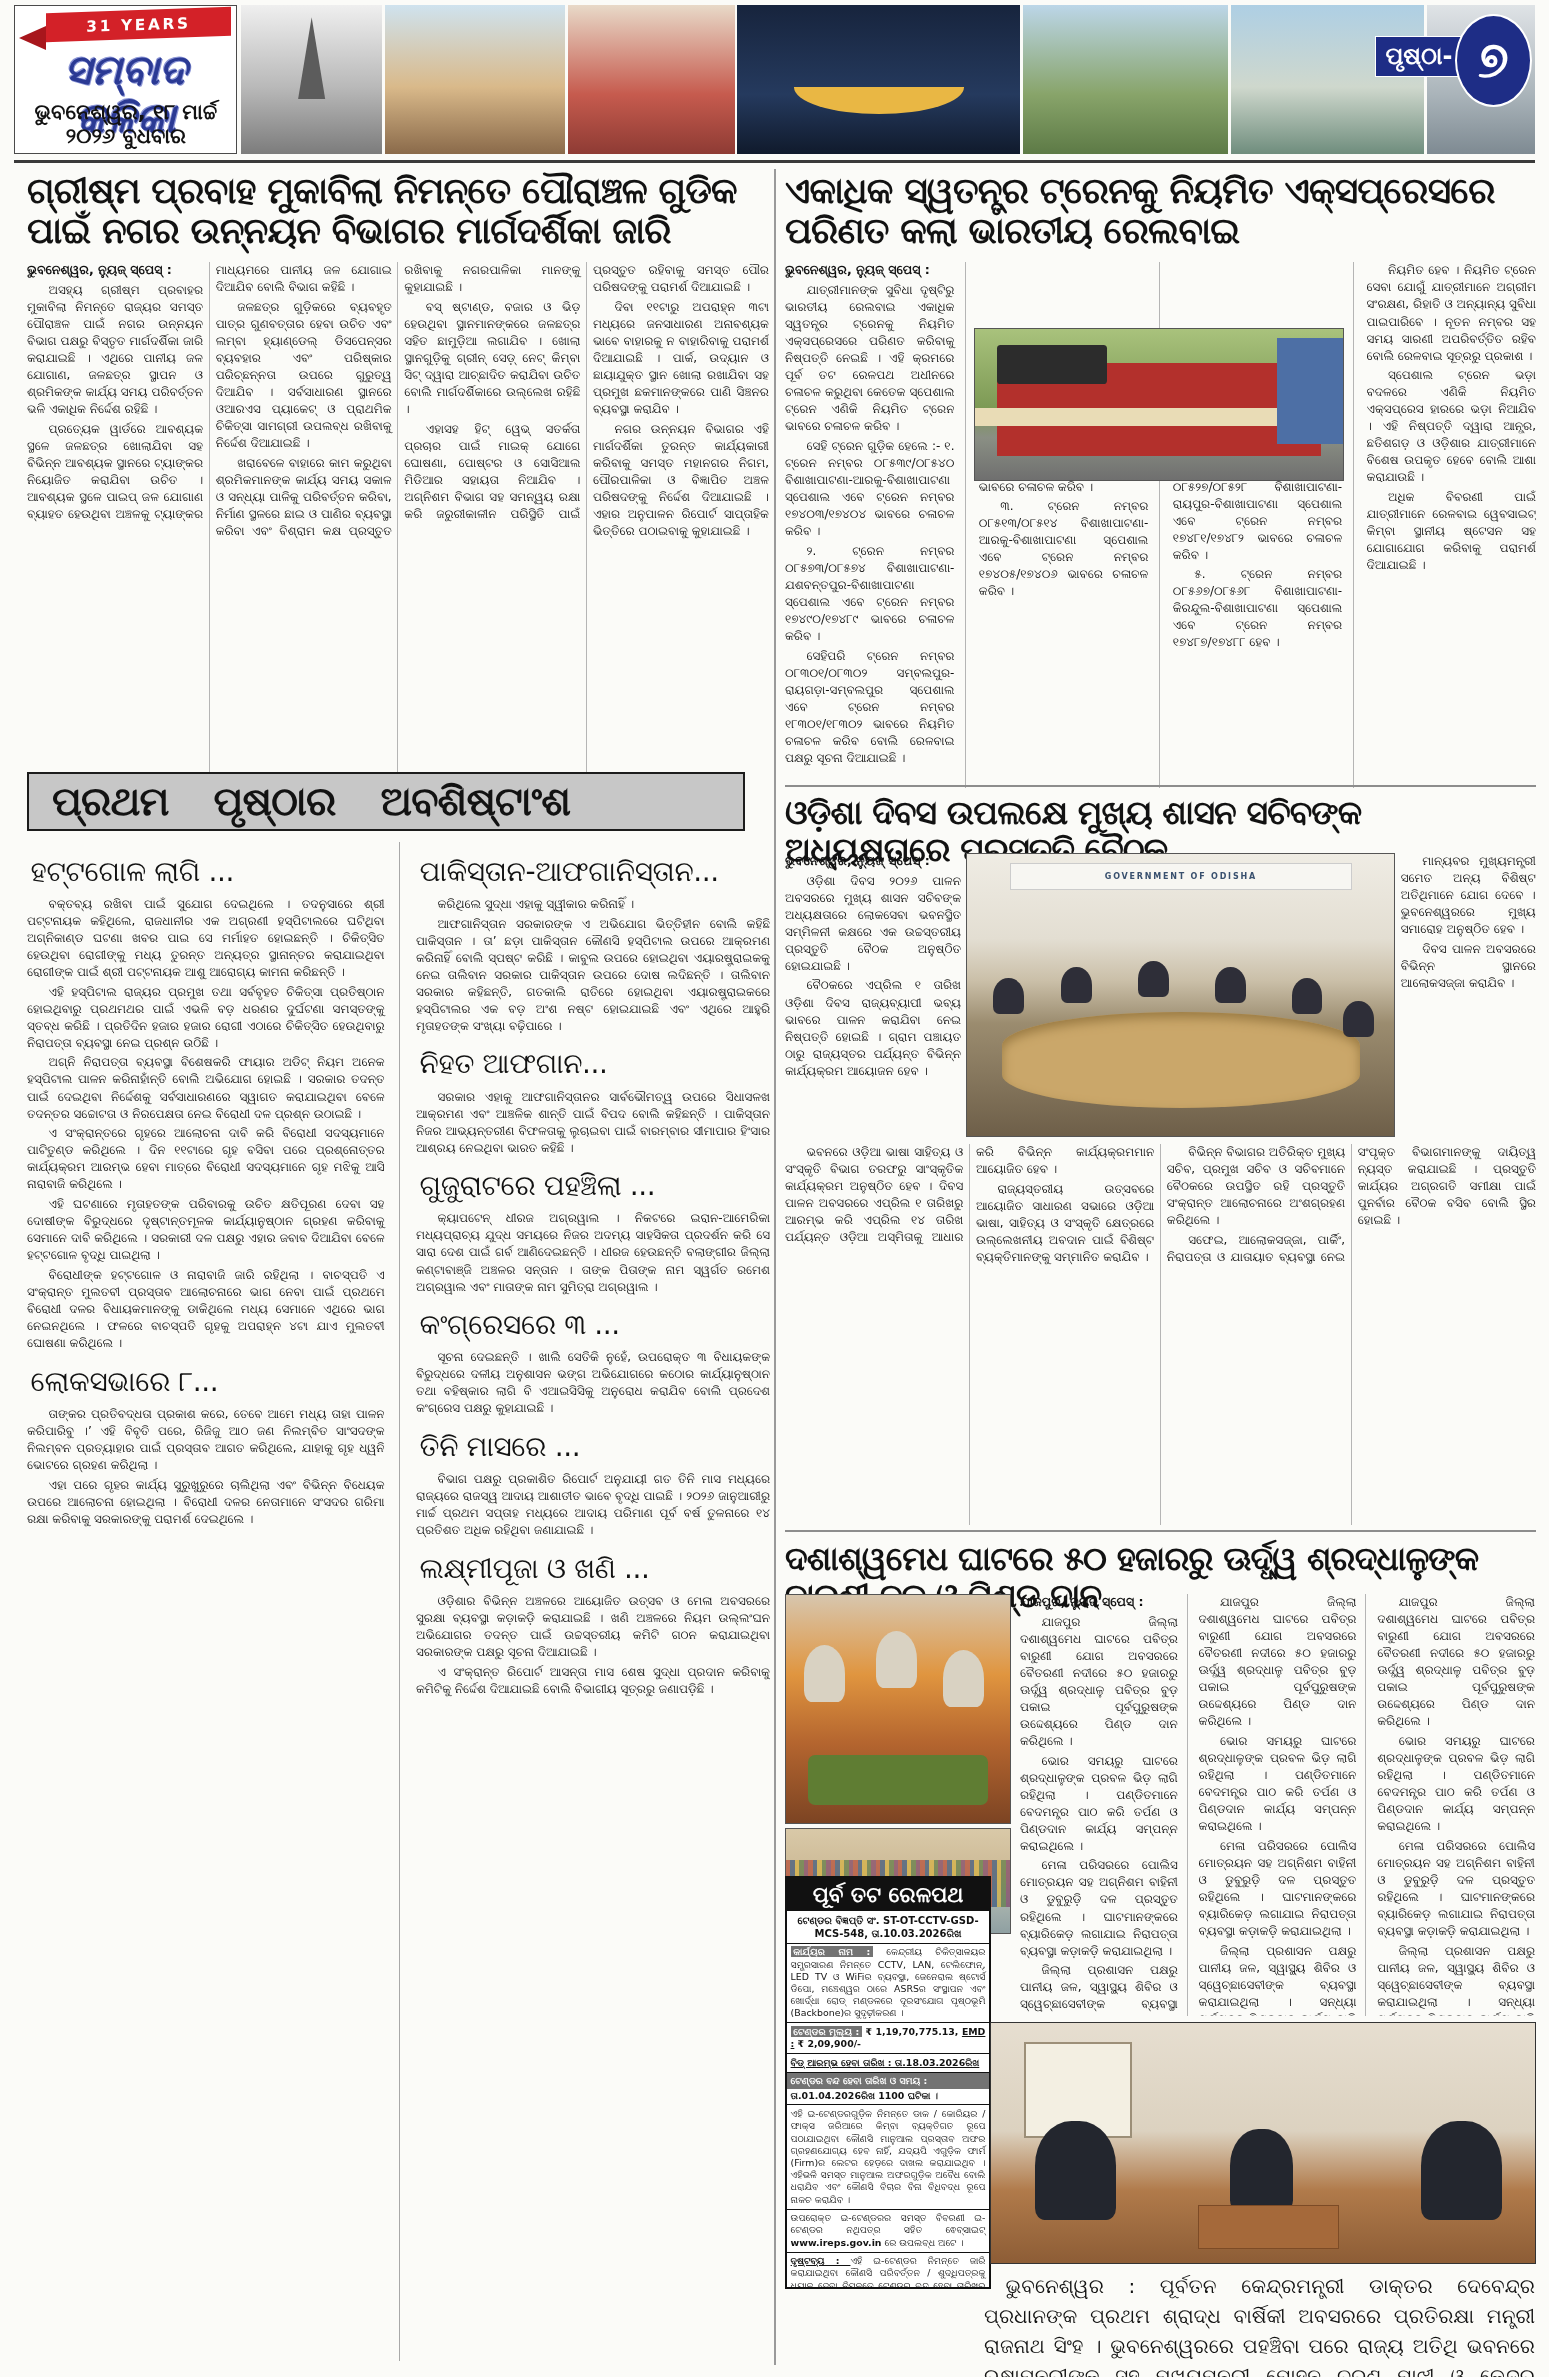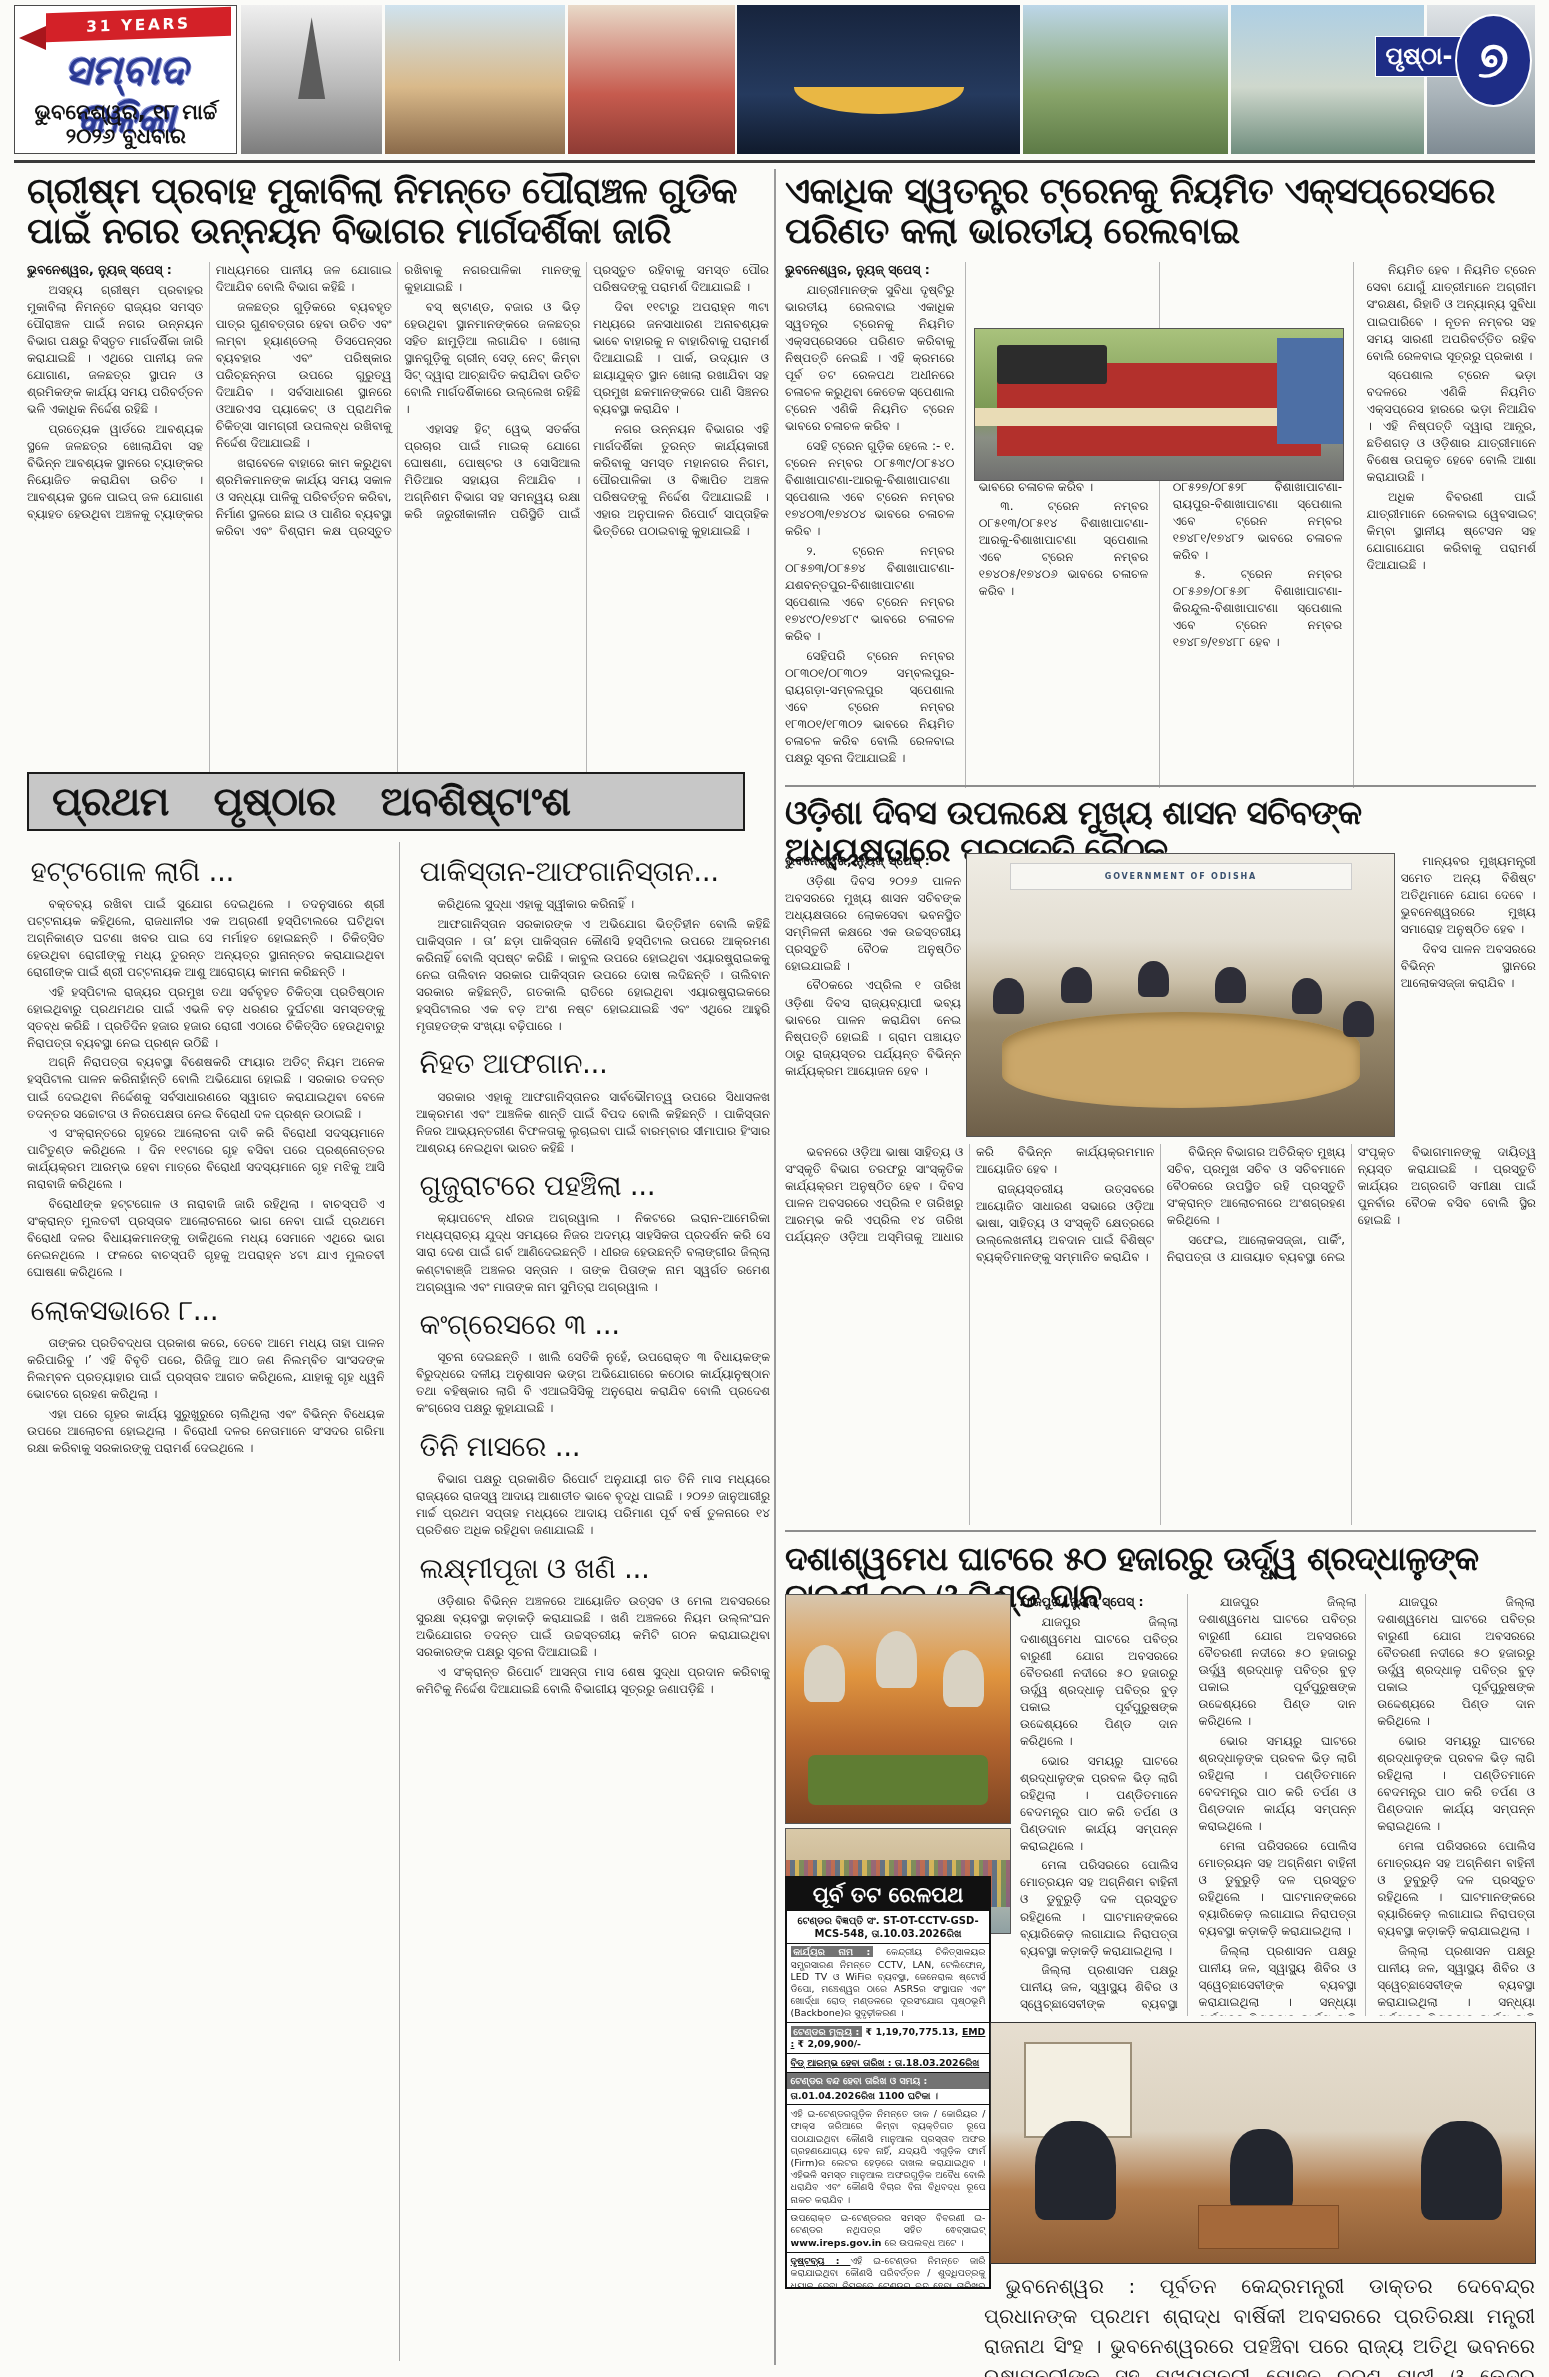--- a/index.html
+++ b/index.html
@@ -221,20 +221,21 @@
 
   <div class="abs banner">ପ୍ରଥମ ପୃଷ୍ଠାର ଅବଶିଷ୍ଟାଂଶ</div>
 
   <div class="abs lower-left">
     <div class="llcol first">
         <h3 class="subhead">ହଟ୍ଟଗୋଳ ଲାଗି ...</h3>
         <p class="para">ବକ୍ତବ୍ୟ ରଖିବା ପାଇଁ ସୁଯୋଗ ଦେଇଥିଲେ । ତଦନୁସାରେ ଶ୍ରୀ ପଟ୍ଟନାୟକ କହିଥିଲେ, ରାଜଧାନୀର ଏକ ଅଗ୍ରଣୀ ହସ୍ପିଟାଲରେ ଘଟିଥିବା ଅଗ୍ନିକାଣ୍ଡ ଘଟଣା ଖବର ପାଇ ସେ ମର୍ମାହତ ହୋଇଛନ୍ତି । ଚିକିତ୍ସିତ ହେଉଥିବା ରୋଗୀଙ୍କୁ ମଧ୍ୟ ତୁରନ୍ତ ଅନ୍ୟତ୍ର ସ୍ଥାନାନ୍ତର କରାଯାଇଥିବା ରୋଗୀଙ୍କ ପାଇଁ ଶ୍ରୀ ପଟ୍ଟନାୟକ ଆଶୁ ଆରୋଗ୍ୟ କାମନା କରିଛନ୍ତି ।</p>
         <p class="para">ଏହି ହସ୍ପିଟାଲ ରାଜ୍ୟର ପ୍ରମୁଖ ତଥା ସର୍ବବୃହତ ଚିକିତ୍ସା ପ୍ରତିଷ୍ଠାନ ହୋଇଥିବାରୁ ପ୍ରଥମଥର ପାଇଁ ଏଭଳି ବଡ଼ ଧରଣର ଦୁର୍ଘଟଣା ସମସ୍ତଙ୍କୁ ସ୍ତବ୍ଧ କରିଛି । ପ୍ରତିଦିନ ହଜାର ହଜାର ରୋଗୀ ଏଠାରେ ଚିକିତ୍ସିତ ହେଉଥିବାରୁ ନିରାପତ୍ତା ବ୍ୟବସ୍ଥା ନେଇ ପ୍ରଶ୍ନ ଉଠିଛି ।</p>
         <p class="para">ଅଗ୍ନି ନିରାପତ୍ତା ବ୍ୟବସ୍ଥା ବିଶେଷକରି ଫାୟାର ଅଡିଟ୍ ନିୟମ ଅନେକ ହସ୍ପିଟାଲ ପାଳନ କରିନାହାଁନ୍ତି ବୋଲି ଅଭିଯୋଗ ହୋଇଛି । ସରକାର ତଦନ୍ତ ପାଇଁ ଦେଇଥିବା ନିର୍ଦ୍ଦେଶକୁ ସର୍ବସାଧାରଣରେ ସ୍ୱାଗତ କରାଯାଇଥିବା ବେଳେ ତଦନ୍ତର ସଚ୍ଚୋଟତା ଓ ନିରପେକ୍ଷତା ନେଇ ବିରୋଧୀ ଦଳ ପ୍ରଶ୍ନ ଉଠାଇଛି ।</p>
         <p class="para">ଏ ସଂକ୍ରାନ୍ତରେ ଗୃହରେ ଆଲୋଚନା ଦାବି କରି ବିରୋଧୀ ସଦସ୍ୟମାନେ ପାଟିତୁଣ୍ଡ କରିଥିଲେ । ଦିନ ୧୧ଟାରେ ଗୃହ ବସିବା ପରେ ପ୍ରଶ୍ନୋତ୍ତର କାର୍ଯ୍ୟକ୍ରମ ଆରମ୍ଭ ହେବା ମାତ୍ରେ ବିରୋଧୀ ସଦସ୍ୟମାନେ ଗୃହ ମଝିକୁ ଆସି ନାରାବାଜି କରିଥିଲେ ।</p>
+        <p class="para">ଏହି ଘଟଣାରେ ମୃତାହତଙ୍କ ପରିବାରକୁ ଉଚିତ କ୍ଷତିପୂରଣ ଦେବା ସହ ଦୋଷୀଙ୍କ ବିରୁଦ୍ଧରେ ଦୃଷ୍ଟାନ୍ତମୂଳକ କାର୍ଯ୍ୟାନୁଷ୍ଠାନ ଗ୍ରହଣ କରିବାକୁ ସେମାନେ ଦାବି କରିଥିଲେ । ସରକାରୀ ଦଳ ପକ୍ଷରୁ ଏହାର ଜବାବ ଦିଆଯିବା ବେଳେ ହଟ୍ଟଗୋଳ ବୃଦ୍ଧି ପାଇଥିଲା ।</p>
         <p class="para">ବିରୋଧୀଙ୍କ ହଟ୍ଟଗୋଳ ଓ ନାରାବାଜି ଜାରି ରହିଥିଲା । ବାଚସ୍ପତି ଏ ସଂକ୍ରାନ୍ତ ମୁଲତବୀ ପ୍ରସ୍ତାବ ଆଲୋଚନାରେ ଭାଗ ନେବା ପାଇଁ ପ୍ରଥମେ ବିରୋଧୀ ଦଳର ବିଧାୟକମାନଙ୍କୁ ଡାକିଥିଲେ ମଧ୍ୟ ସେମାନେ ଏଥିରେ ଭାଗ ନେଇନଥିଲେ । ଫଳରେ ବାଚସ୍ପତି ଗୃହକୁ ଅପରାହ୍ନ ୪ଟା ଯାଏ ମୁଲତବୀ ଘୋଷଣା କରିଥିଲେ ।</p>
         <h3 class="subhead">ଲୋକସଭାରେ ୮...</h3>
         <p class="para">ତାଙ୍କର ପ୍ରତିବଦ୍ଧତା ପ୍ରକାଶ କରେ, ତେବେ ଆମେ ମଧ୍ୟ ତାହା ପାଳନ କରିପାରିବୁ ।’ ଏହି ବିବୃତି ପରେ, ରିଜିଜୁ ଆଠ ଜଣ ନିଲମ୍ବିତ ସାଂସଦଙ୍କ ନିଲମ୍ବନ ପ୍ରତ୍ୟାହାର ପାଇଁ ପ୍ରସ୍ତାବ ଆଗତ କରିଥିଲେ, ଯାହାକୁ ଗୃହ ଧ୍ୱନି ଭୋଟରେ ଗ୍ରହଣ କରିଥିଲା ।</p>
         <p class="para">ଏହା ପରେ ଗୃହର କାର୍ଯ୍ୟ ସୁରୁଖୁରୁରେ ଚାଲିଥିଲା ଏବଂ ବିଭିନ୍ନ ବିଧେୟକ ଉପରେ ଆଲୋଚନା ହୋଇଥିଲା । ବିରୋଧୀ ଦଳର ନେତାମାନେ ସଂସଦର ଗରିମା ରକ୍ଷା କରିବାକୁ ସରକାରଙ୍କୁ ପରାମର୍ଶ ଦେଇଥିଲେ ।</p>
       </div>
     <div class="llcol" style="flex:1">
         <h3 class="subhead">ପାକିସ୍ତାନ-ଆଫଗାନିସ୍ତାନ...</h3>
         <p class="para">କରିଥିଲେ ସୁଦ୍ଧା ଏହାକୁ ସ୍ୱୀକାର କରିନାହିଁ ।</p>
         <p class="para">ଆଫଗାନିସ୍ତାନ ସରକାରଙ୍କ ଏ ଅଭିଯୋଗ ଭିତ୍ତିହୀନ ବୋଲି କହିଛି ପାକିସ୍ତାନ । ତା’ ଛଡ଼ା ପାକିସ୍ତାନ କୌଣସି ହସ୍ପିଟାଲ ଉପରେ ଆକ୍ରମଣ କରିନାହିଁ ବୋଲି ସ୍ପଷ୍ଟ କରିଛି । କାବୁଲ ଉପରେ ହୋଇଥିବା ଏୟାରଷ୍ଟ୍ରାଇକକୁ ନେଇ ତାଲିବାନ ସରକାର ପାକିସ୍ତାନ ଉପରେ ଦୋଷ ଲଦିଛନ୍ତି । ତାଲିବାନ ସରକାର କହିଛନ୍ତି, ଗତକାଲି ରାତିରେ ହୋଇଥିବା ଏୟାରଷ୍ଟ୍ରାଇକରେ ହସ୍ପିଟାଲର ଏକ ବଡ଼ ଅଂଶ ନଷ୍ଟ ହୋଇଯାଇଛି ଏବଂ ଏଥିରେ ଆହୁରି ମୃତାହତଙ୍କ ସଂଖ୍ୟା ବଢ଼ିପାରେ ।</p>
         <h3 class="subhead">ନିହତ ଆଫଗାନ...</h3>

